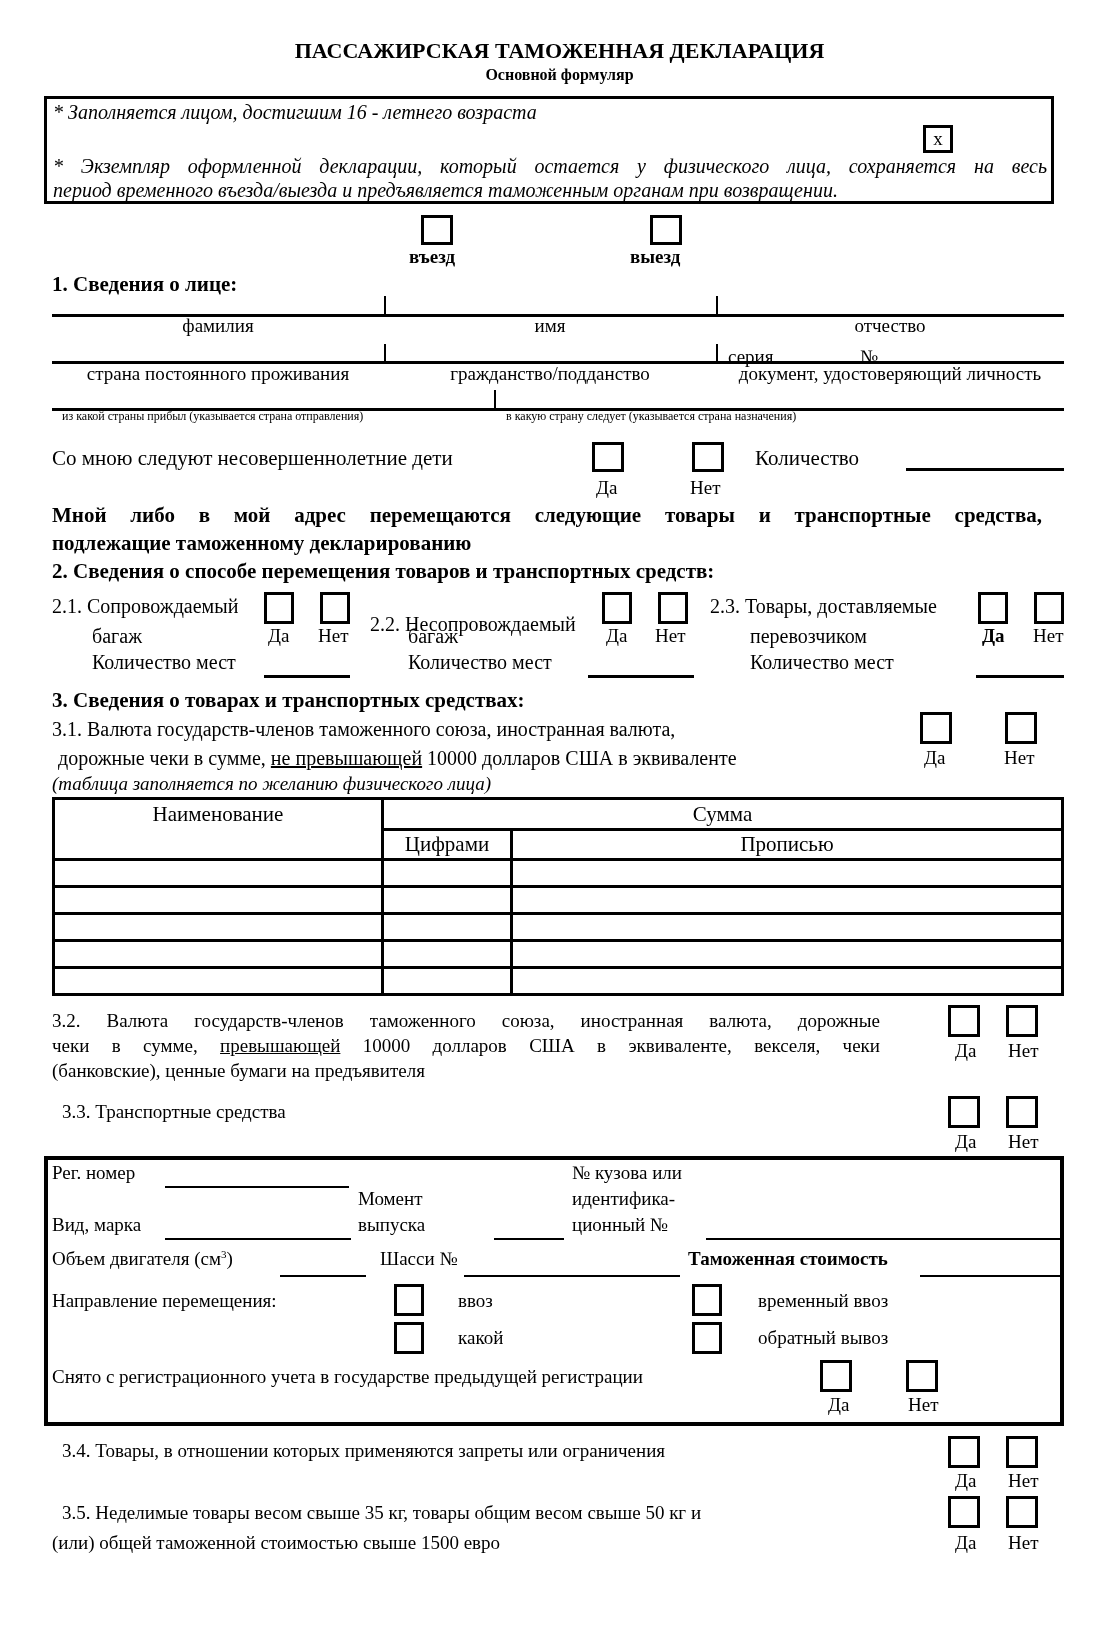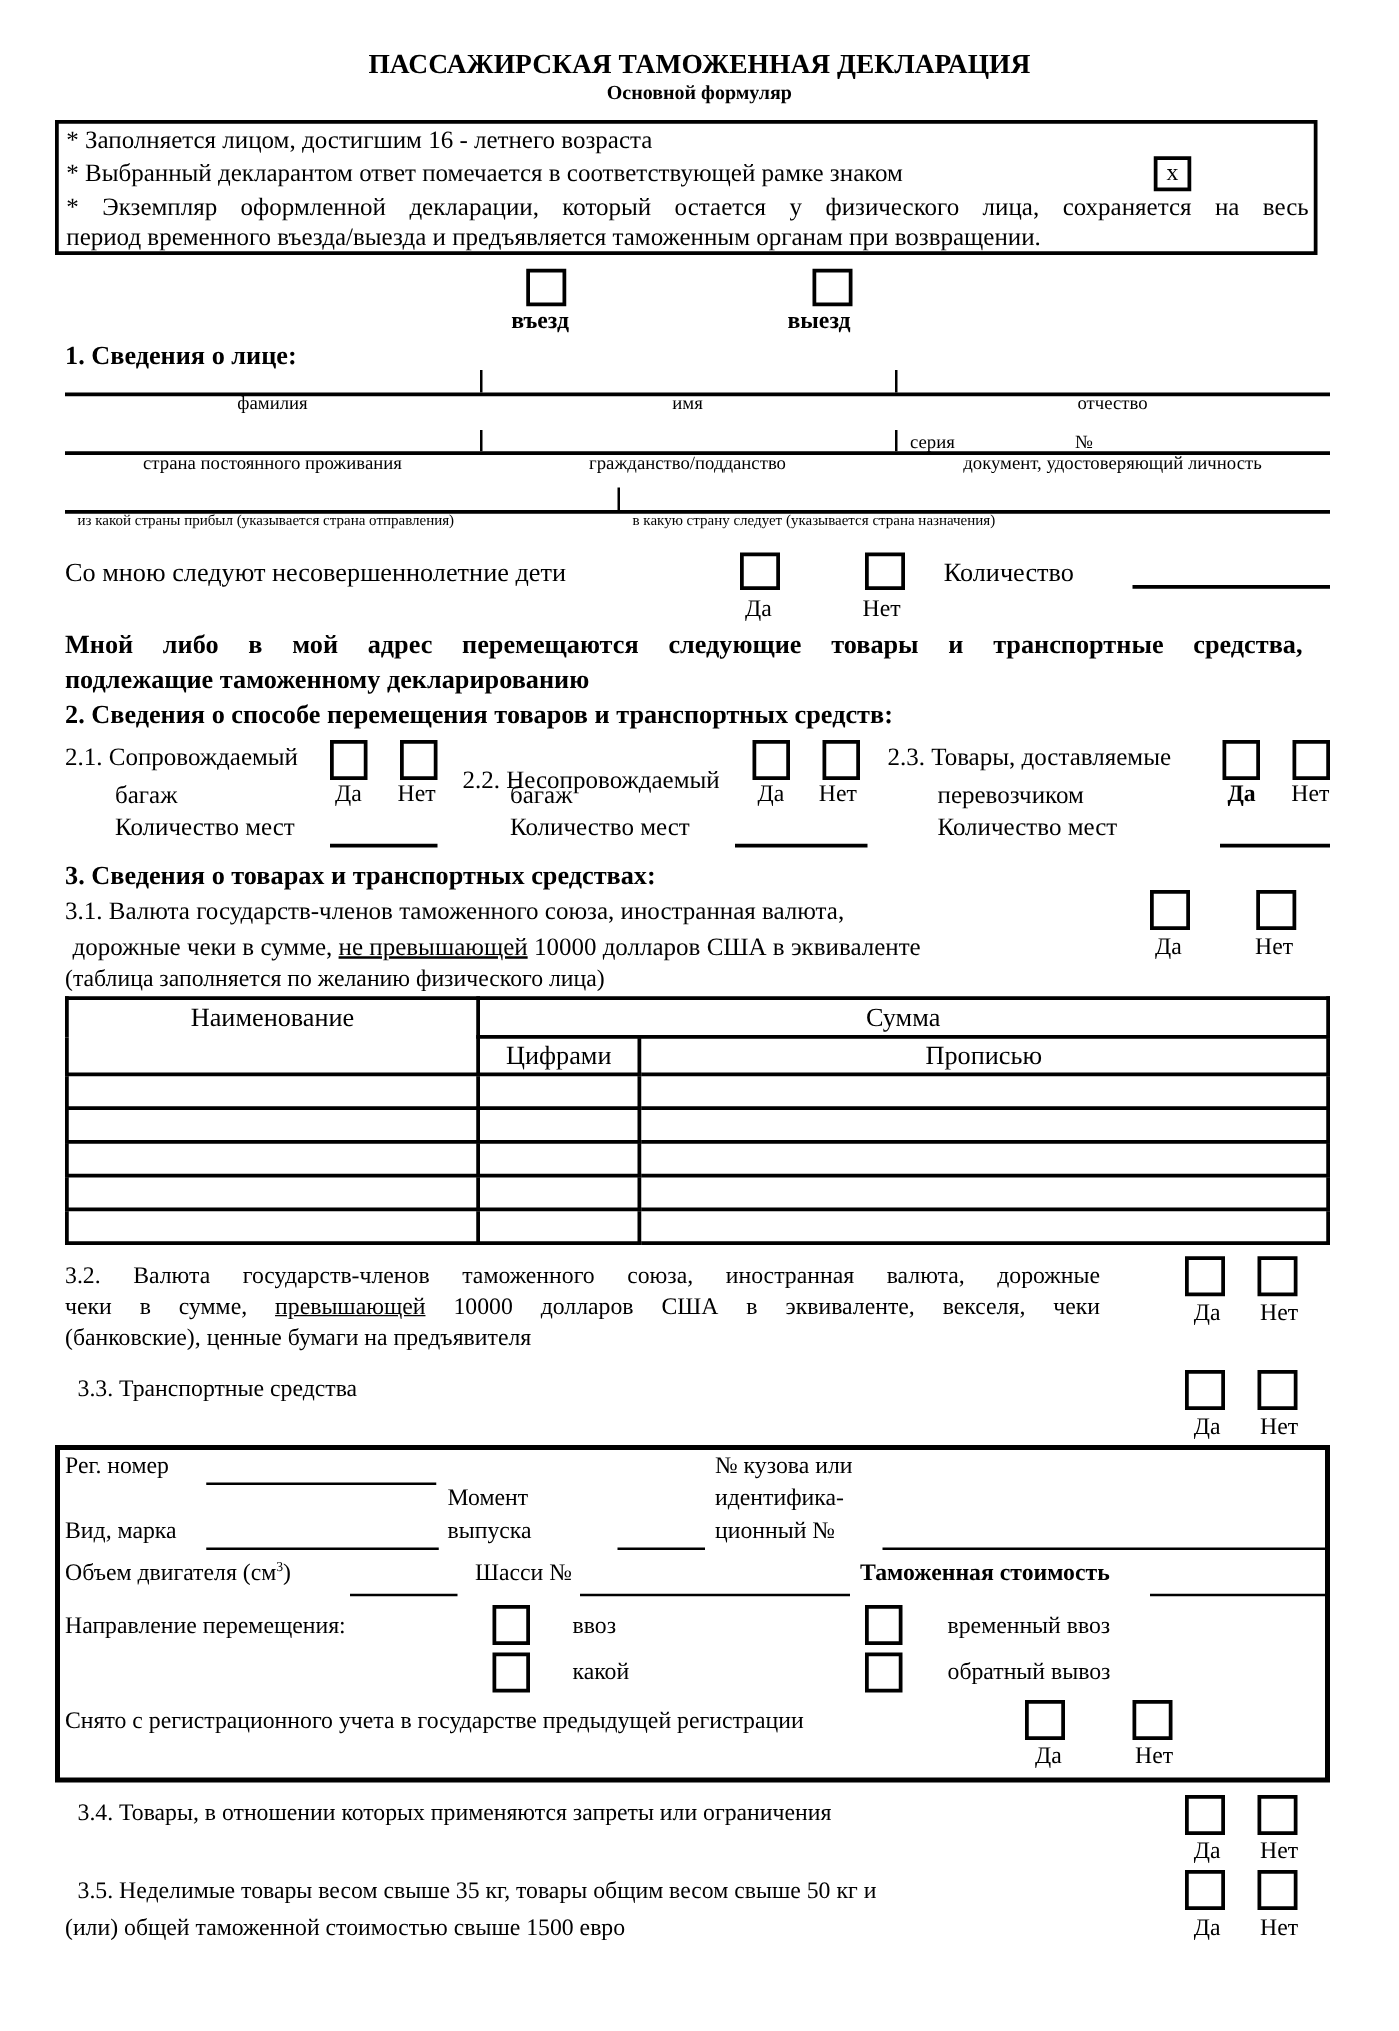--- a/index.html
+++ b/index.html
@@ -6,37 +6,36 @@
   body { width:1119px; height:1625px; position:relative; overflow:hidden;
          font-family:"Liberation Serif", serif; color:#000; }
   .abs { position:absolute; white-space:nowrap; }
   .cb { position:absolute; width:28px; height:28px; border:3px solid #000; box-sizing:border-box; background:#fff; }
   .hl { position:absolute; height:0; border-top:2px solid #000; }
   .hl.thick { border-top-width:3px; }
   .vl { position:absolute; width:0; border-left:2px solid #000; }
   .t19 { font-size:19px; }
   .t20 { font-size:20px; }
   .t21 { font-size:21px; }
-  .t13 { font-size:15px; }
+  .t13 { font-size:19px; }
   .b { font-weight:bold; }
-  .i { }
+  .i { font-style:italic; }
   .u { text-decoration:underline; }
   .box { position:absolute; border:3px solid #000; box-sizing:border-box; }
   table.money { position:absolute; left:52px; top:797px; width:1012px; border-collapse:collapse; }
   table.money td { border:3px solid #000; font-size:21px; text-align:center; padding:0; }
 </style>
 </head>
 <body>
 
 <div class="abs b t21" style="left:0;width:1119px;text-align:center;top:38px;font-size:22px;">ПАССАЖИРСКАЯ ТАМОЖЕННАЯ ДЕКЛАРАЦИЯ</div>
 <div class="abs b" style="left:0;width:1119px;text-align:center;top:66px;font-size:16px;">Основной формуляр</div>
 
 <div class="box" style="left:44px;top:96px;width:1010px;height:108px;">
   <div class="abs i t20" style="left:6px;top:2px;">* Заполняется лицом, достигшим 16 - летнего возраста</div>
-  <div class="abs i t20" style="left:6px;top:29px;">* Выбранный декларантом ответ помечается в соответствующей рамке знаком</div>
   <div class="abs" style="left:876px;top:26px;width:30px;height:28px;border:3px solid #000;box-sizing:border-box;text-align:center;font-size:19px;line-height:22px;">x</div>
   <div class="abs i t20" style="left:6px;top:80px;">период временного въезда/выезда и предъявляется таможенным органам при возвращении.</div>
   <div class="abs i t20" style="left:6px;top:56px;width:994px;text-align:justify;text-align-last:justify;white-space:normal;">* Экземпляр оформленной декларации, который остается у физического лица, сохраняется на весь</div>
 </div>
 
 <div class="cb" style="left:421px;top:215px;width:32px;height:30px;"></div>
 <div class="abs b t19" style="left:409px;top:246px;">въезд</div>
 <div class="cb" style="left:650px;top:215px;width:32px;height:30px;"></div>
 <div class="abs b t19" style="left:630px;top:246px;">выезд</div>
 

